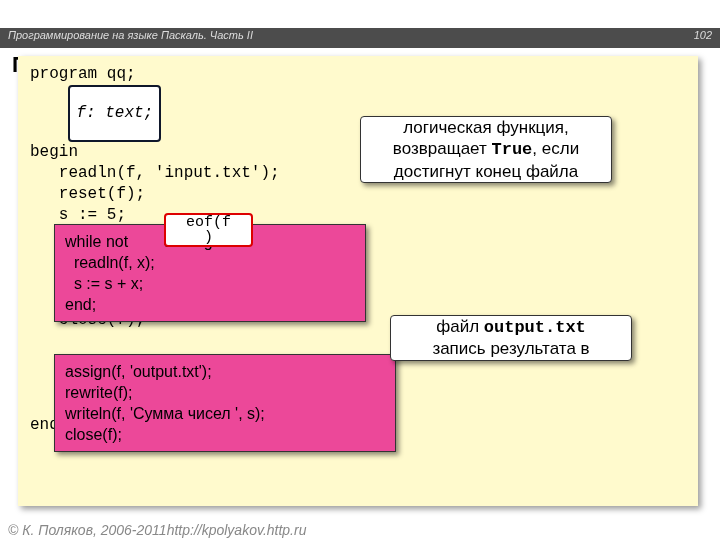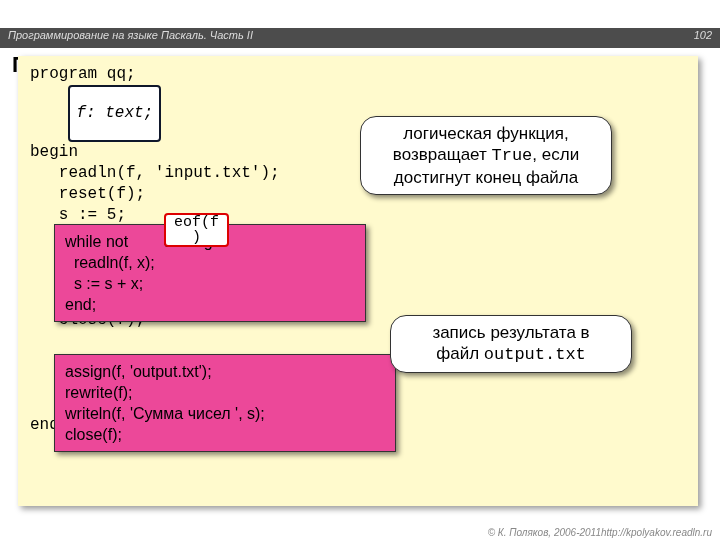--- a/index.html
+++ b/index.html
@@ -50,61 +50,61 @@
     border: 2px solid #0f172a;
     border-radius: 4px;
     padding: 16px 6px;
     font-family: "Courier New", monospace;
     font-style: italic;
   }
   .callout {
     position: absolute;
     background: #fff;
     border: 1.5px solid #333;
-    border-radius: 16px;
-    padding: 6px 10px;
+    border-radius: 4px;
+    padding: 0 10px;
     font-family: Arial, sans-serif;
     font-size: 17px;
     box-shadow: 3px 3px 5px rgba(0,0,0,0.45);
     text-align: center;
     line-height: 1.25;
   }
-  .callout .mono { font-family: "Courier New", monospace; }
+  .callout .mono { font-family: "Courier New", monospace; font-weight: bold; }
   .overlay-box {
     position: absolute;
     background: #ec4899;
     border: 1.5px solid #333;
     box-shadow: 3px 3px 5px rgba(0,0,0,0.45);
     font-family: Liberation Sans, sans-serif;
     font-size: 16px;
     line-height: 21px;
     padding: 6px 10px;
     white-space: pre;
   }
   .eof-badge {
     position: absolute;
     background: #fff;
     border: 2px solid #d00;
     border-radius: 4px;
     font-family: "Courier New", monospace;
     font-size: 15px;
-    padding: 0 8px;
+    padding: 0 20px;
     line-height: 15px;
     text-align: center;
   }
   .footer {
     position: absolute;
     bottom: 2px;
     left: 8px;
     right: 8px;
-    font-size: 10px;
+    font-size: 14px;
     font-style: italic;
     color: #888;
     display: flex;
-    justify-content: flex-end;
+    justify-content: flex-start;
   }
 </style>
 </head>
 <body>
 
 <div class="header-bar">
   <span>Программирование на языке Паскаль. Часть II</span>
   <span>102</span>
 </div>
 
@@ -144,20 +144,20 @@
 writeln(f, 'Сумма чисел ', s);
 close(f);</div>
 
 <div class="callout" style="left:360px; top:116px; width:230px;">
   <div>логическая функция,</div>
   <div><span>возвращает </span><span class="mono">True</span><span>, если</span></div>
   <div>достигнут конец файла</div>
 </div>
 
 <div class="callout" style="left:390px; top:315px; width:220px;">
+  <div><span>файл </span><span class="mono">output.txt</span></div>
   <div>запись результата в</div>
-  <div><span>файл </span><span class="mono">output.txt</span></div>
 </div>
 
 <div class="footer">
   <span>© К. Поляков, 2006-2011</span>
-  <span>http://kpolyakov.readln.ru</span>
+  <span>http://kpolyakov.http.ru</span>
 </div>
 
 </body></html>

